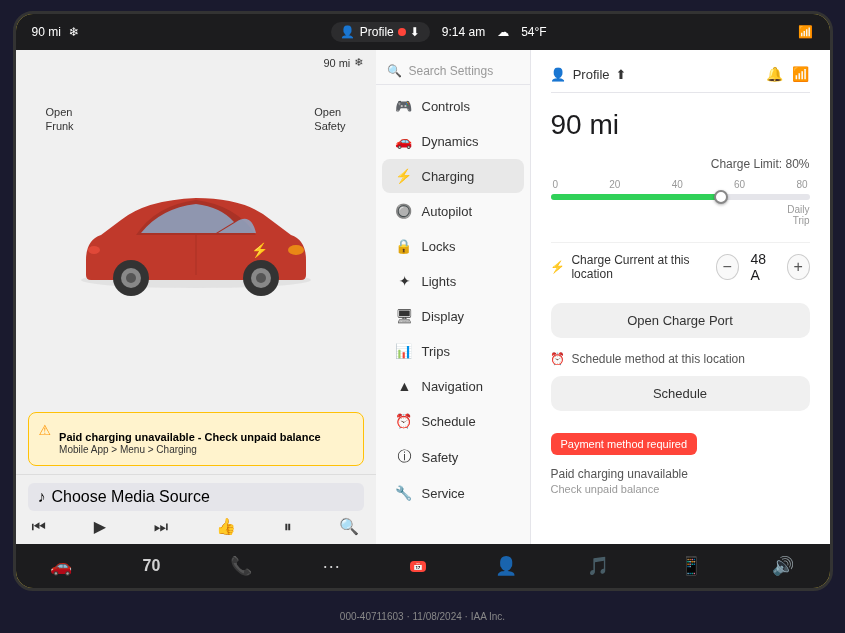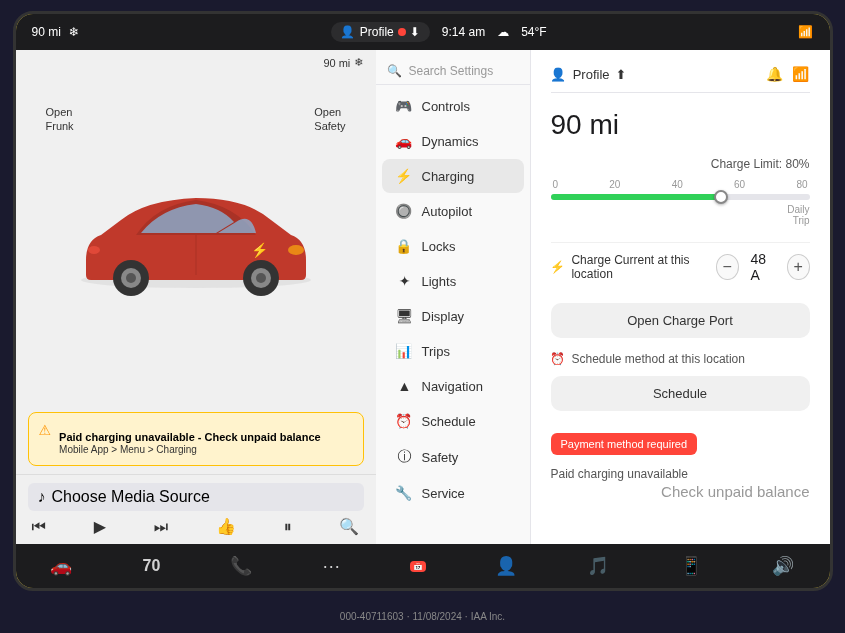--- a/index.html
+++ b/index.html
@@ -425,23 +425,22 @@
       display: inline-block;
     }
 
     .paid-charging-text {
       font-size: 12px;
       color: #555;
       margin-bottom: 2px;
     }
 
     .check-balance-text {
-      font-size: 15px;
+      font-size: 11px;
       color: #999;
-      text-align: right;
     }
 
     
     .taskbar {
       background: #1c1c1e;
       height: 44px;
       display: flex;
       align-items: center;
       justify-content: space-around;
       flex-shrink: 0;

